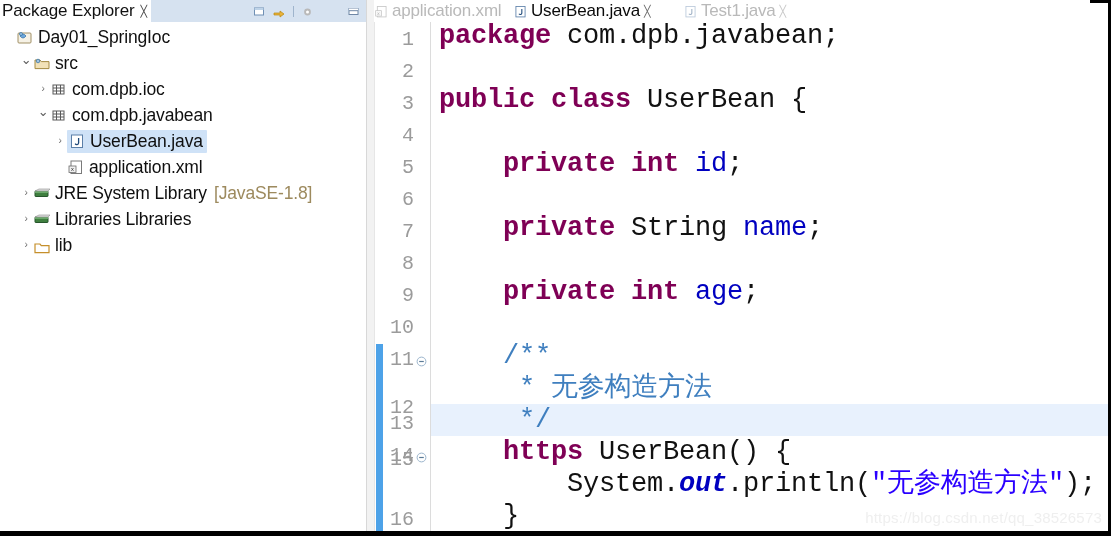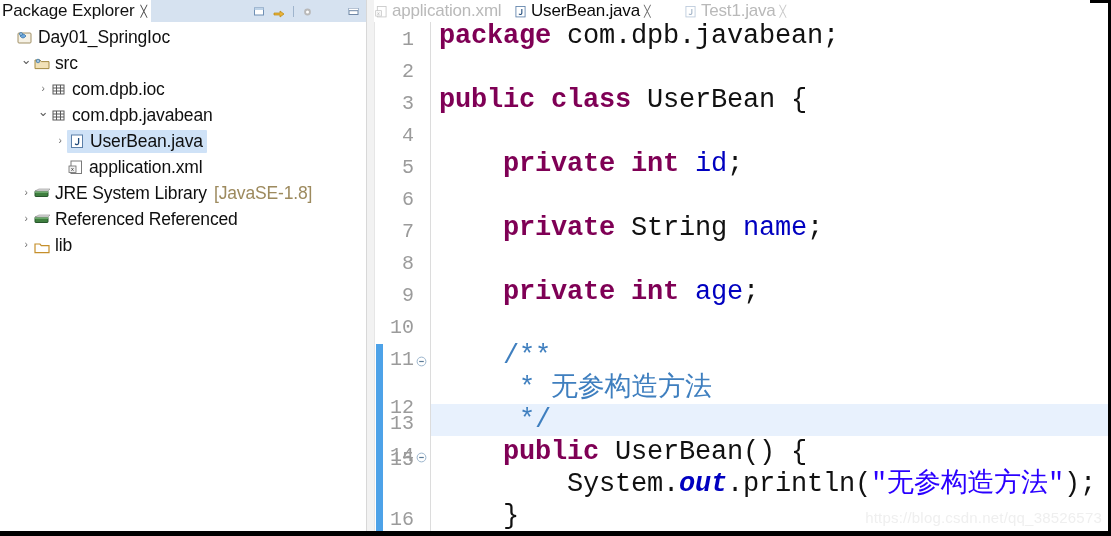--- a/index.html
+++ b/index.html
@@ -414,21 +414,21 @@
         <div class="row" style="padding-left: 19px;">
           <span class="arrow">›</span>
           <span style="display: inline-flex; align-items: center;">
             <span class="ico">
               <svg viewBox="0 0 18 18" width="18" height="18">
                 <rect x="2" y="7" width="13" height="5.5" rx="0.6" fill="#3f7f3f" stroke="#27562c" stroke-width="1"></rect>
                 <rect x="2" y="7" width="13" height="2" fill="#6aa86a"></rect>
                 <path d="M2 7 l4 -2 h11 l-2 2z" fill="#dedede" stroke="#8a8a8a" stroke-width="0.6"></path>
               </svg>
             </span>
-            <span class="lbl">Referenced Referenced</span>
+            <span class="lbl">Libraries Libraries</span>
           </span>
         </div>
         <div class="row" style="padding-left: 19px;">
           <span class="arrow">›</span>
           <span style="display: inline-flex; align-items: flex-end;">
             <span class="ico">
               <svg viewBox="0 0 18 18" width="18" height="18">
                 <path d="M2 6 h5 l1.3 1.6 H16 v7 H2z" fill="#ffffff" stroke="#c58f2b" stroke-width="1.2"></path>
               </svg>
             </span>
@@ -505,21 +505,21 @@
           <div class="cline" style="top: 94px;"><span class="ctext"></span></div>
           <div class="cline" style="top: 126px;"><span class="ctext"><span class="pln">    </span><span class="kw">private int</span><span class="pln"> </span><span class="fld">id</span><span class="pln">;</span></span></div>
           <div class="cline" style="top: 158px;"><span class="ctext"></span></div>
           <div class="cline" style="top: 190px;"><span class="ctext"><span class="pln">    </span><span class="kw">private</span><span class="pln"> String </span><span class="fld">name</span><span class="pln">;</span></span></div>
           <div class="cline" style="top: 222px;"><span class="ctext"></span></div>
           <div class="cline" style="top: 254px; text-decoration: underline;"><span class="ctext"><span class="pln">    </span><span class="kw">private int</span><span class="pln"> </span><span class="fld">age</span><span class="pln">;</span></span></div>
           <div class="cline" style="top: 286px;"><span class="ctext"></span></div>
           <div class="cline" style="top: 318px;"><span class="ctext"><span class="cmt">    /**</span></span></div>
           <div class="cline" style="top: 350px;"><span class="ctext"><span class="cmt">     * 无参构造方法</span></span></div>
           <div class="cline cur" style="top: 382px;"><span class="ctext"><span class="cmt">     */</span></span></div>
-          <div class="cline" style="top: 414px;"><span class="ctext"><span class="pln">    </span><span class="kw">public</span><span class="pln"> UserBean() {</span></span></div>
+          <div class="cline" style="top: 414px;"><span class="ctext"><span class="pln">    </span><span class="kw">https</span><span class="pln"> UserBean() {</span></span></div>
           <div class="cline" style="top: 446px;"><span class="ctext"><span class="pln">        System.</span><span class="stat">out</span><span class="pln">.println(</span><span class="str">"无参构造方法"</span><span class="pln">);</span></span></div>
           <div class="cline" style="top: 478px;"><span class="ctext"><span class="pln">    }</span></span></div>
         </div>
       <div class="watermark">https://blog.csdn.net/qq_38526573</div>
     </div>
   </div>
 
   <div id="topnotch"></div>
   <div id="rightedge"></div>
   <div id="bottombar"></div>

